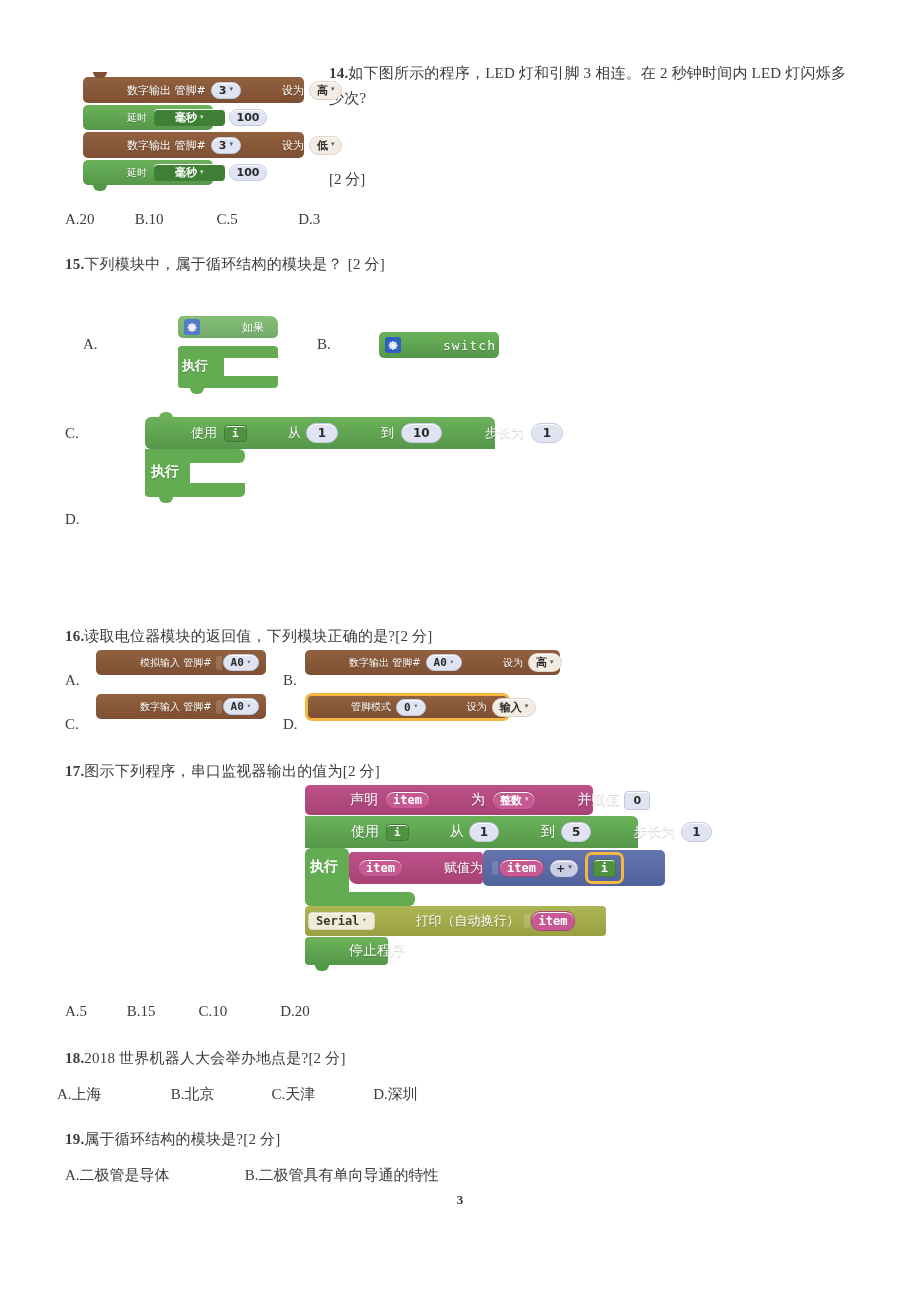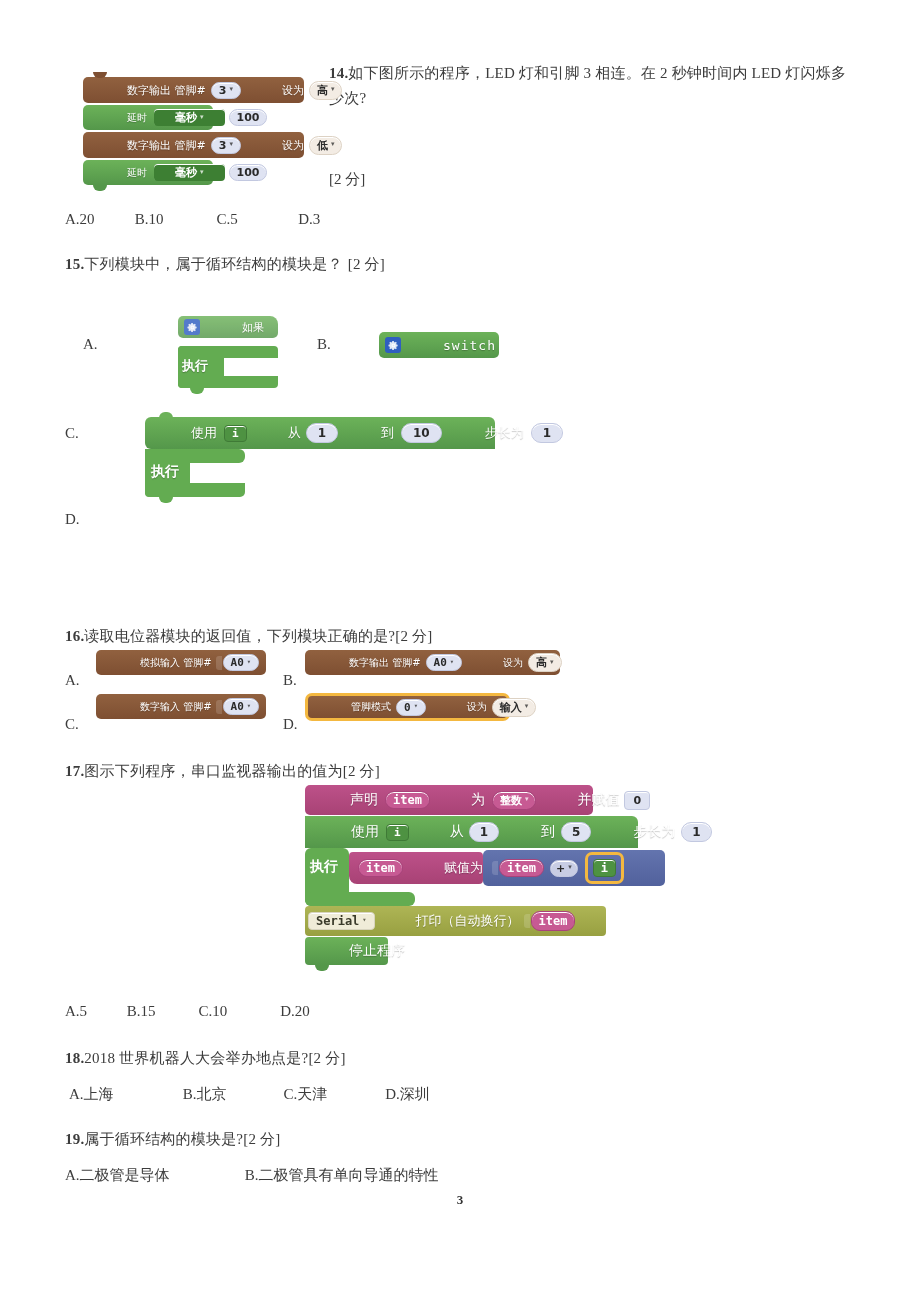--- a/index.html
+++ b/index.html
@@ -481,21 +481,21 @@
   <div class="opts" style="left:65px; top:1003px;">
     <span class="o" style="width:58px;">A.5</span>
     <span class="o" style="width:68px;">B.15</span>
     <span class="o" style="width:78px;">C.10</span>
     <span class="o">D.20</span>
   </div>
 
   <div class="qtext" style="left:65px; top:1046px;">
     <span style="font-weight:700;">18.</span><span>2018 世界机器人大会举办地点是?</span><span>[2 分]</span>
   </div>
-  <div class="opts" style="left:69px; top:1085px;">
+  <div class="opts" style="left:57px; top:1085px;">
     <span class="o" style="width:110px;">A.上海</span>
     <span class="o" style="width:97px;">B.北京</span>
     <span class="o" style="width:98px;">C.天津</span>
     <span class="o">D.深圳</span>
   </div>
 
   <div class="qtext" style="left:65px; top:1127px;">
     <span style="font-weight:600;">19.</span><span>属于循环结构的模块是?</span><span>[2 分]</span>
   </div>
   <div class="opts" style="left:65px; top:1166px;">

